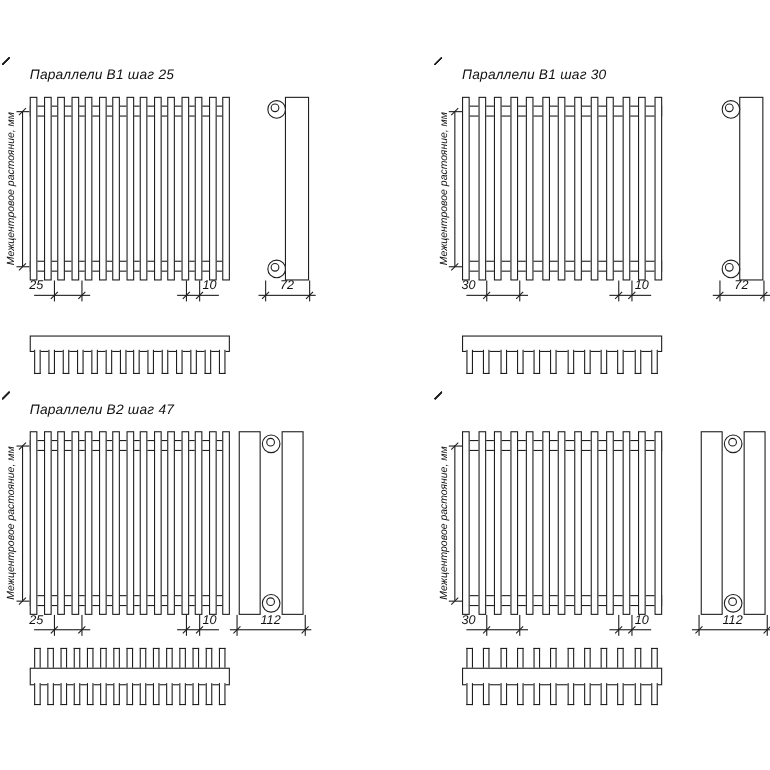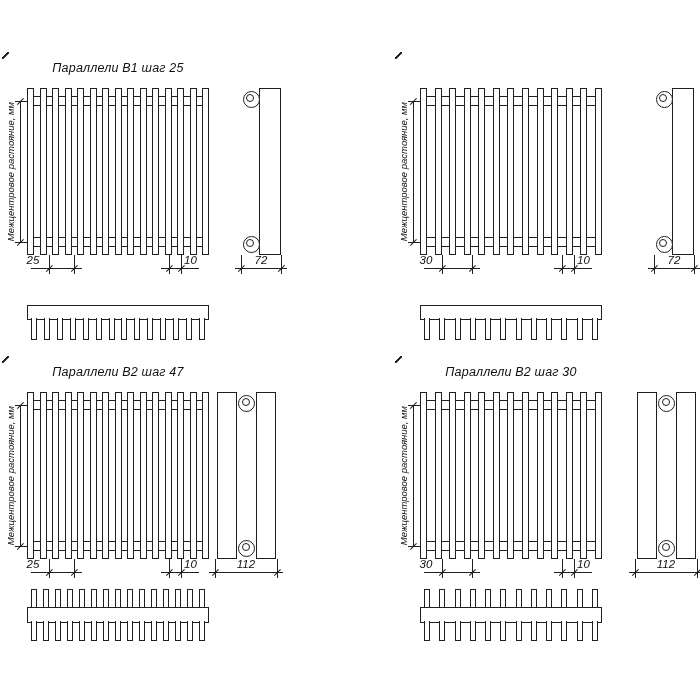--- a/index.html
+++ b/index.html
@@ -11,21 +11,21 @@
   }
   .quadrant { position:absolute; width:350px; height:300px; }
   #q0 { left:1px;  top:55px; }
   #q1 { left:394px; top:55px; }
   #q2 { left:1px;  top:359px; }
   #q3 { left:394px; top:359px; }
 
   .ln   { position:absolute; background:var(--line); }
   .rect { position:absolute; border:1.6px solid var(--line); background:#fff; box-sizing:border-box; }
   .txt  { position:absolute; font-style:italic; color:#101010; white-space:nowrap; }
-  .title{ font-size:12.5px; letter-spacing:0.2px; text-align:center; }
+  .title{ font-size:12.5px; letter-spacing:0.2px; }
   .dim  { font-size:11.5px; }
   .vlabel{ font-size:9.5px; text-align:center; }
   .tick { position:absolute; width:9px; height:1.3px; background:var(--line); transform:rotate(-45deg); }
   .colrow { position:absolute; display:flex; justify-content:space-between; }
   .col  { width:7px; height:100%; box-sizing:border-box; border:1.5px solid var(--line); background:#fff; }
   .tooth{ width:6px; height:100%; box-sizing:border-box; border:1.5px solid var(--line); background:#fff; }
   .tooth.down { border-top:none; }
   .tooth.up   { border-bottom:none; }
   .circle { position:absolute; border:1.6px solid var(--line); border-radius:50%; background:#fff; box-sizing:border-box; }
 </style>
@@ -106,20 +106,21 @@
       <div class="tooth down"></div>
       <div class="tooth down"></div>
       <div class="tooth down"></div>
       <div class="tooth down"></div>
       <div class="tooth down"></div>
       <div class="tooth down"></div>
       <div class="tooth down"></div>
     </div>
   </div>
 <div class="quadrant" id="q1">
+    <div class="txt title" style="left: 26px; top: 6px; width: 182px;">Параллели В1 шаг 30</div>
     <div class="txt vlabel" style="left: -73.5px; top: 109.5px; width: 167px; height: 13px; transform: rotate(-90deg);">Межцентровое растояние, мм</div>
     <div class="ln" style="left: 19px; top: 46px; width: 1.2px; height: 141px;"></div>
     <div class="ln" style="left: 14px; top: 46px; width: 16px; height: 1.2px;"></div>
     <div class="ln" style="left: 14px; top: 187px; width: 16px; height: 1.2px;"></div>
     <div class="tick"></div>
     <div class="tick" style="left: 15px; top: 45.5px;"></div>
     <div class="tick"></div>
     <div class="tick" style="left: 15px; top: 186.5px;"></div>
     <div style="position: absolute; left: 26px; top: 33px; width: 182px; height: 167px;">
       <div class="rect" style="left: 0px; top: 8px; width: 182px; height: 10px;"></div>
@@ -280,21 +281,20 @@
       <div class="tooth down"></div>
       <div class="tooth down"></div>
       <div class="tooth down"></div>
       <div class="tooth down"></div>
       <div class="tooth down"></div>
       <div class="tooth down"></div>
       <div class="tooth down"></div>
     </div>
   </div>
 <div class="quadrant" id="q3">
-    <div class="txt title" style="left: 26px; top: 6px; width: 182px;">Параллели В2 шаг 30</div>
     <div class="txt vlabel" style="left: -73.5px; top: 109.5px; width: 167px; height: 13px; transform: rotate(-90deg);">Межцентровое растояние, мм</div>
     <div class="ln" style="left: 19px; top: 46px; width: 1.2px; height: 141px;"></div>
     <div class="ln" style="left: 14px; top: 46px; width: 16px; height: 1.2px;"></div>
     <div class="ln" style="left: 14px; top: 187px; width: 16px; height: 1.2px;"></div>
     <div class="tick"></div>
     <div class="tick" style="left: 15px; top: 45.5px;"></div>
     <div class="tick"></div>
     <div class="tick" style="left: 15px; top: 186.5px;"></div>
     <div style="position: absolute; left: 26px; top: 33px; width: 182px; height: 167px;">
       <div class="rect" style="left: 0px; top: 8px; width: 182px; height: 10px;"></div>

